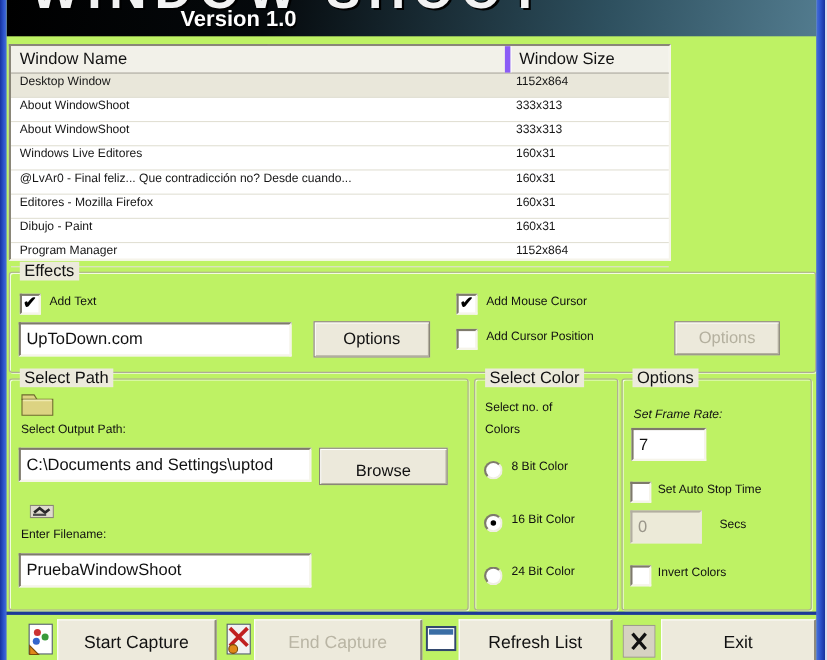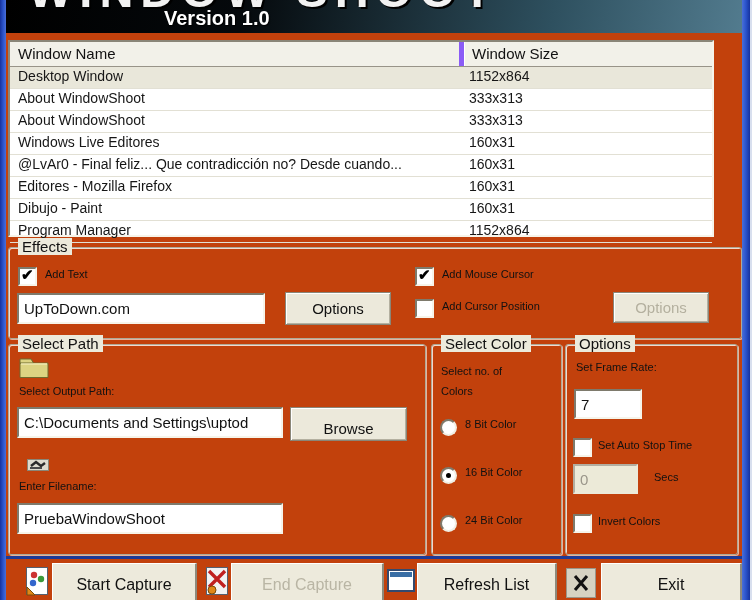--- a/index.html
+++ b/index.html
@@ -1,45 +1,45 @@
 <!DOCTYPE html>
 <html><head>
 <meta charset="utf-8">
 <style>
   html,body { margin:0; padding:0; }
   body { font-family:"Liberation Sans", sans-serif; }
   #win {
     position:relative; width:752px; height:600px; overflow:hidden;
-    background:#c2410c;
+    background:#bef264;
   }
   
   .edge-left { position:absolute; left:0; top:0; bottom:0; width:6px;
     background:linear-gradient(to right,#16329e 0%,#2c55cc 55%,#4a6fd8 100%); z-index:5; }
   .edge-right-blue { position:absolute; right:2px; top:0; bottom:0; width:8px;
     background:linear-gradient(to left,#16329e 0%,#2c55cc 55%,#4a6fd8 100%); z-index:5; }
   .edge-right-lite { position:absolute; right:0; top:0; bottom:0; width:2px; background:#d8dfee; z-index:6; }
 
   
   .banner { position:absolute; left:6px; right:10px; top:0; height:33px; overflow:hidden;
     background:linear-gradient(100deg,#000 0%,#05090c 32%,#2e505f 74%,#527b8e 100%); }
   .logo-big { position:absolute; top:-37px; left:22px; font-size:47px; font-weight:800;
     letter-spacing:7px; color:#f2f2f2; text-shadow:2px 2px 0 #000, -1px -1px 0 #000; white-space:nowrap; }
   .ver { position:absolute; left:158px; top:7px; font-size:20px; font-weight:bold; color:#fff;
     text-shadow:1px 1px 1px #000; }
   .copyright { position:absolute; right:8px; top:9px; font-family:"Liberation Mono", monospace;
     font-size:13px; color:#8fb0bf; letter-spacing:1px;margin-top:46px; }
 
   
-  .listview { position:absolute; left:8px; top:40px; width:706px; height:197px; background:#fff;
+  .listview { position:absolute; left:8px; top:40px; width:602px; height:197px; background:#fff;
     border:2px solid; border-color:#8a8678 #f6f4ea #f6f4ea #8a8678; box-sizing:border-box; }
   .lv-header { height:24px; display:flex; background:#f2f1e9; border-bottom:1px solid #989488; }
   .lv-hcell { font-size:15px; color:#111; padding:3px 0 0 8px; box-sizing:border-box; }
   .lv-hcell.c1 { width:449px; }
   .lv-hcell.c2 { flex:1; border-left:5px solid #8b5cf6; box-shadow:inset 1px 0 0 #fff; }
-  .lv-row { height:21px; display:flex; font-size:14px; color:#161616; border-bottom:1px solid #e2e0d4; }
+  .lv-row { height:21px; display:flex; font-size:11px; color:#161616; border-bottom:1px solid #e2e0d4; }
   .lv-row.hl { background:#e9e7da; }
   .lv-cell { padding:1px 0 0 8px; box-sizing:border-box; white-space:nowrap; overflow:hidden; }
   .lv-cell.c1 { width:449px; }
   .lv-cell.c2 { flex:1; padding-left:10px; }
 
   
   .groupbox { position:absolute; border:1px solid #aeaa98; border-radius:3px;
     box-shadow:inset 1px 1px 0 rgba(255,255,255,.8), 1px 1px 0 rgba(255,255,255,.6); }
   .legend { position:absolute; top:-10px; left:9px; background:#eceadb; padding:0 4px;
     font-size:15px; color:#111; }
@@ -169,21 +169,21 @@
     <div class="radio" style="left:8px; top:74px;"></div>
     <div class="lbl" style="left:33px; top:73px;">8 Bit Color</div>
     <div class="radio checked" style="left:8px; top:122px;"></div>
     <div class="lbl" style="left:33px; top:121px;">16 Bit Color</div>
     <div class="radio" style="left:8px; top:170px;"></div>
     <div class="lbl" style="left:33px; top:169px;">24 Bit Color</div>
   </div>
 
   <div class="groupbox" style="left:565px; top:344px; width:171px; height:209px;">
     <div class="legend">Options</div>
-    <div class="lbl" style="left:10px; top:16px;">Set Frame Rate:</div>
+    <div class="lbl" style="left:10px; top:26px;font-style:italic;">Set Frame Rate:</div>
     <input class="tb" style="left: 8px; top: 44px; width: 68px; height: 30px;" value="7">
     <div class="checkbox" style="left:7px; top:93px;"></div>
     <div class="lbl" style="left:32px; top:94px;">Set Auto Stop Time</div>
     <input class="tb disabled" disabled="" style="left: 7px; top: 119px; width: 65px; height: 30px;" value="0">
     <div class="lbl" style="left:88px; top:126px;">Secs</div>
     <div class="checkbox" style="left:7px; top:169px;"></div>
     <div class="lbl" style="left:32px; top:170px;">Invert Colors</div>
   </div>
 
   <div class="bottom-line"></div>

